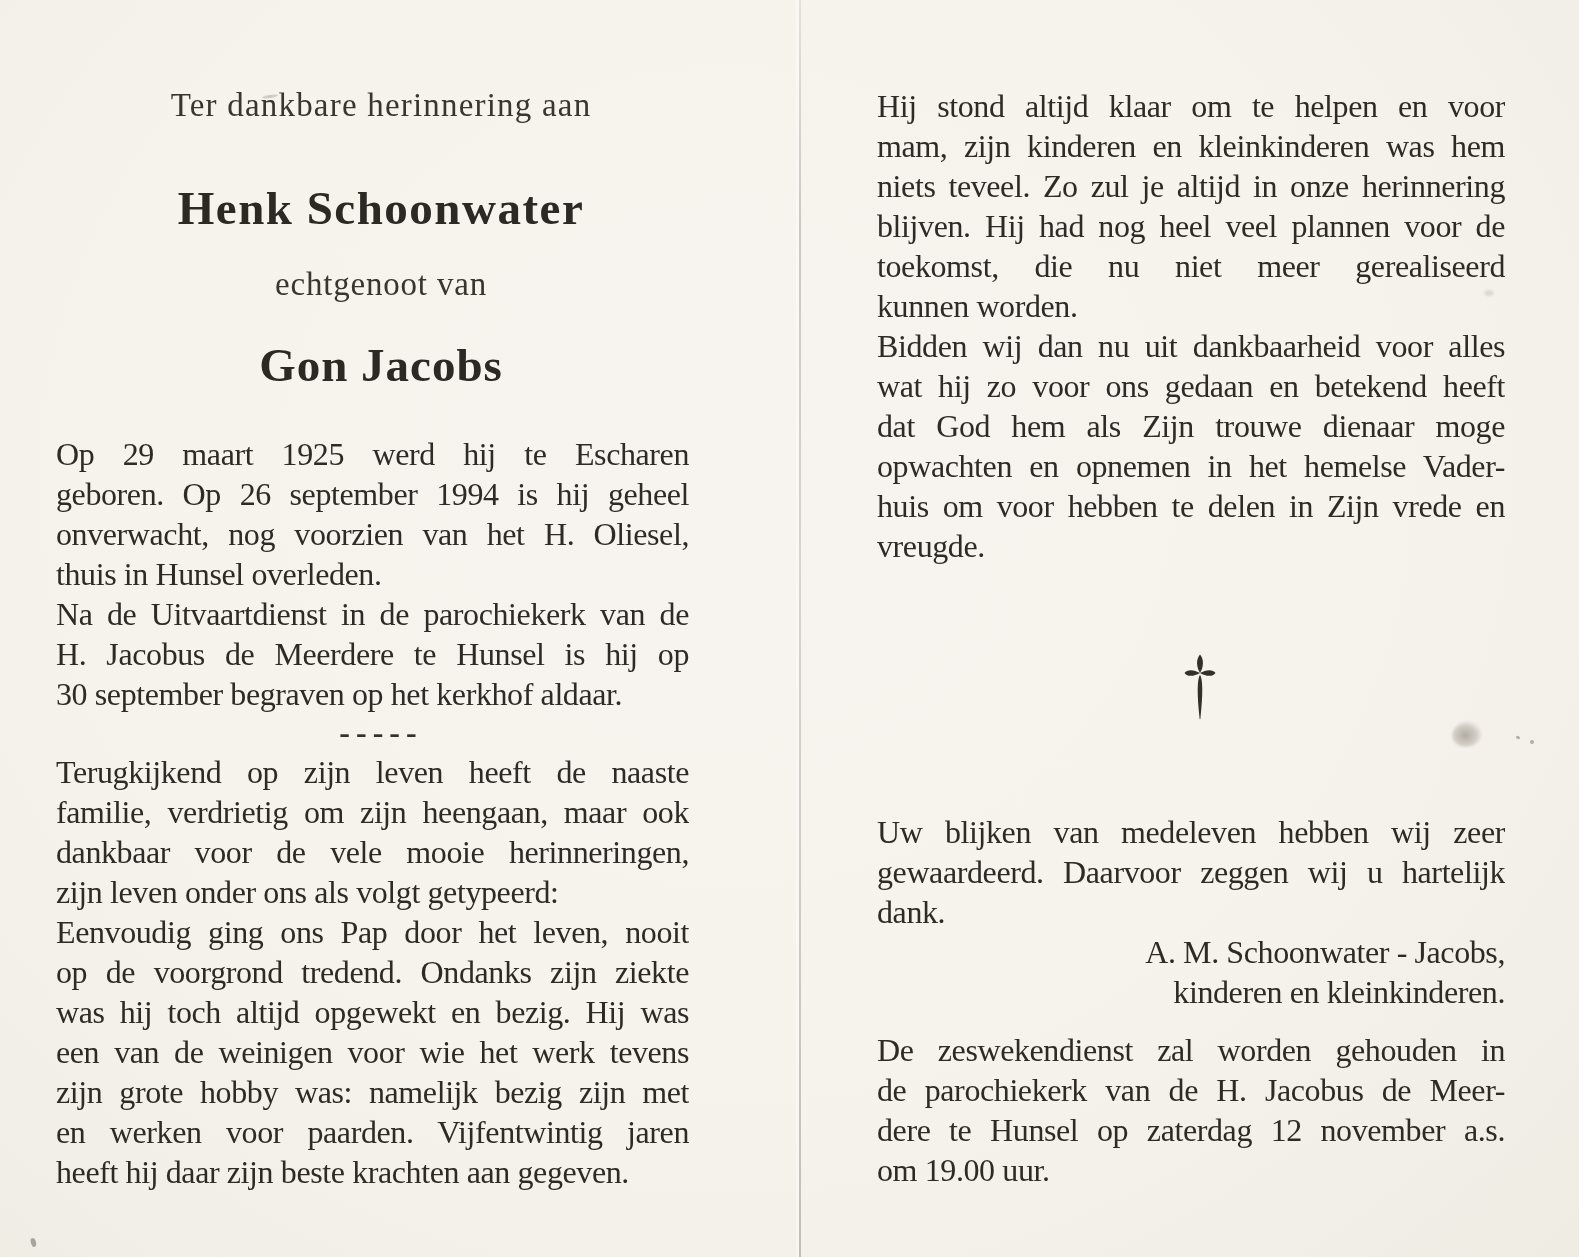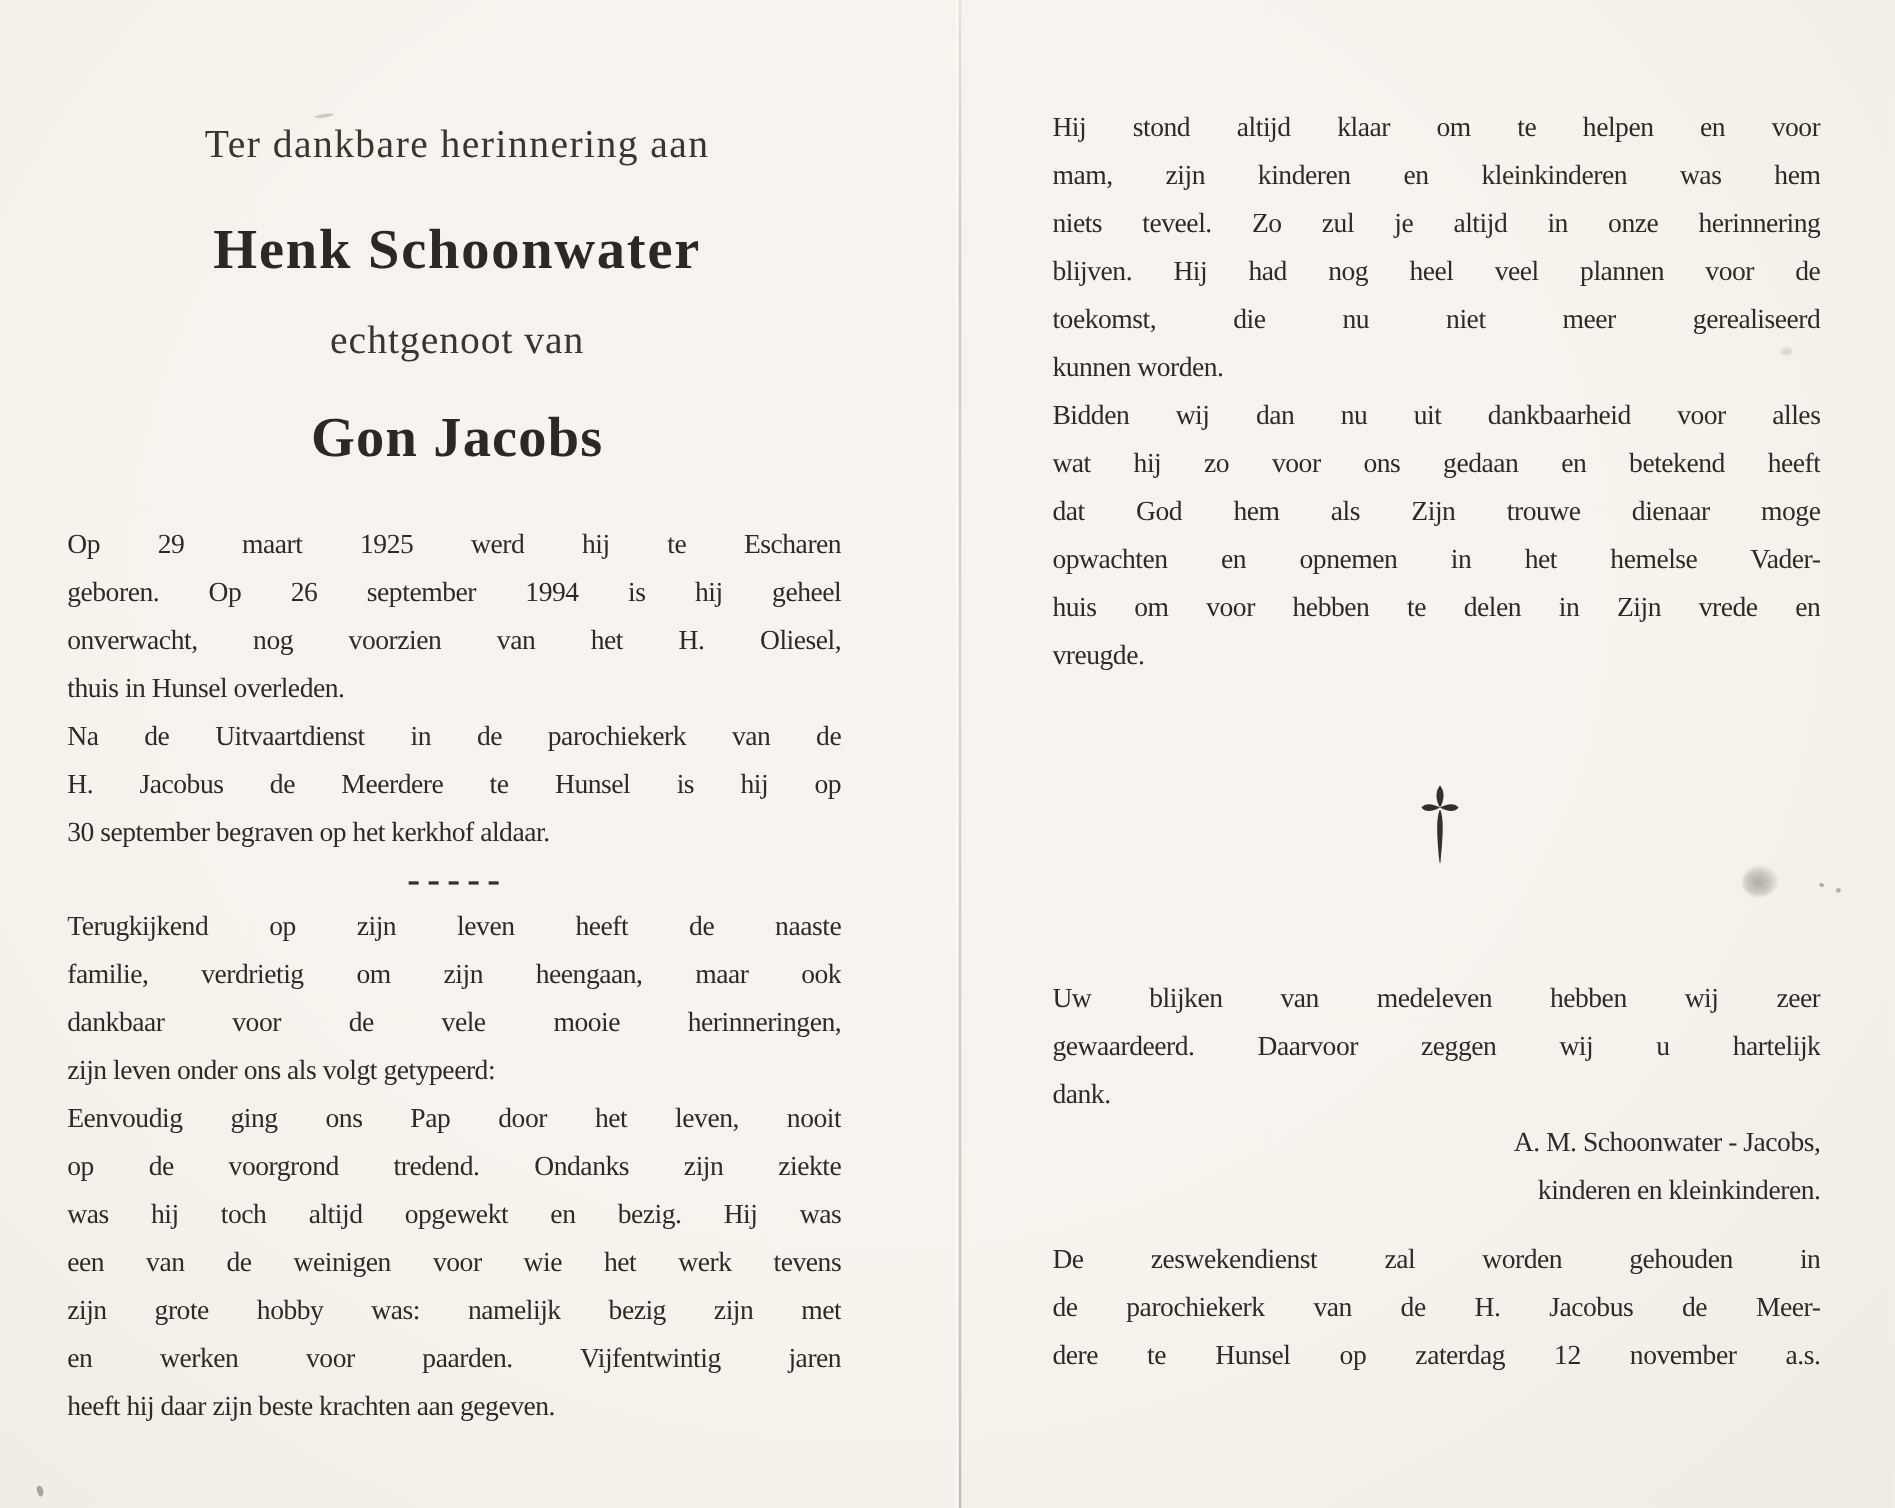--- a/index.html
+++ b/index.html
@@ -38,21 +38,21 @@
     background:rgba(255,255,255,.35);
   }
 
   .col{position:absolute;}
   .col-left{left:56px;width:650px;}
   .col-right{left:877px;width:645px;}
 
   .centered{text-align:center;}
 
   .intro-line{
-    position:absolute;top:100px;left:0;right:0;
+    position:absolute;top:84px;left:0;right:0;
     font-size:33px;line-height:42px;letter-spacing:1.2px;
     color:#39362f;
   }
   .big-name{
     position:absolute;top:159px;left:0;right:0;
     font-size:47px;line-height:56px;font-weight:bold;letter-spacing:1.5px;
     color:#2c2924;
     margin-top:21px;
   }
   .relation-line{
@@ -60,22 +60,22 @@
     font-size:33px;line-height:42px;letter-spacing:0.8px;
     color:#39362f;
   }
   .spouse-name{
     position:absolute;top:337px;left:0;right:0;
     font-size:47px;line-height:56px;font-weight:bold;letter-spacing:1px;
     color:#2c2924;
   }
 
   .body-block{
-    position:absolute;left:0;right:5px;
-    font-size:23px;letter-spacing:-0.4px;
+    position:absolute;left:0;right:17px;
+    font-size:32px;letter-spacing:-0.4px;
     color:var(--ink);
   }
   .tline{
     height:40px;line-height:40px;
     overflow:hidden;
   }
   .just-on .tline.just{
     text-align:justify;
     text-align-last:justify;
   }
@@ -211,20 +211,21 @@
 
     <div class="body-block align-right" style="top:932px;">
         <div class="tline just">A. M. Schoonwater - Jacobs,</div>
         <div class="tline">kinderen en kleinkinderen.</div>
       </div>
 
     <div class="body-block just-on" style="top:1030px;">
         <div class="tline just">De zeswekendienst zal worden gehouden in</div>
         <div class="tline just">de parochiekerk van de H. Jacobus de Meer-</div>
         <div class="tline just">dere te Hunsel op zaterdag 12 november a.s.</div>
+        <div class="tline">om 19.00 uur.</div>
       </div>
   </div>
 
   <div class="smudge"></div>
   <div class="dot-a"></div>
   <div class="dot-b"></div>
   <div class="speck-top"></div>
   <div class="speck-bottom"></div>
   <div class="speck-right"></div>
 </div>

